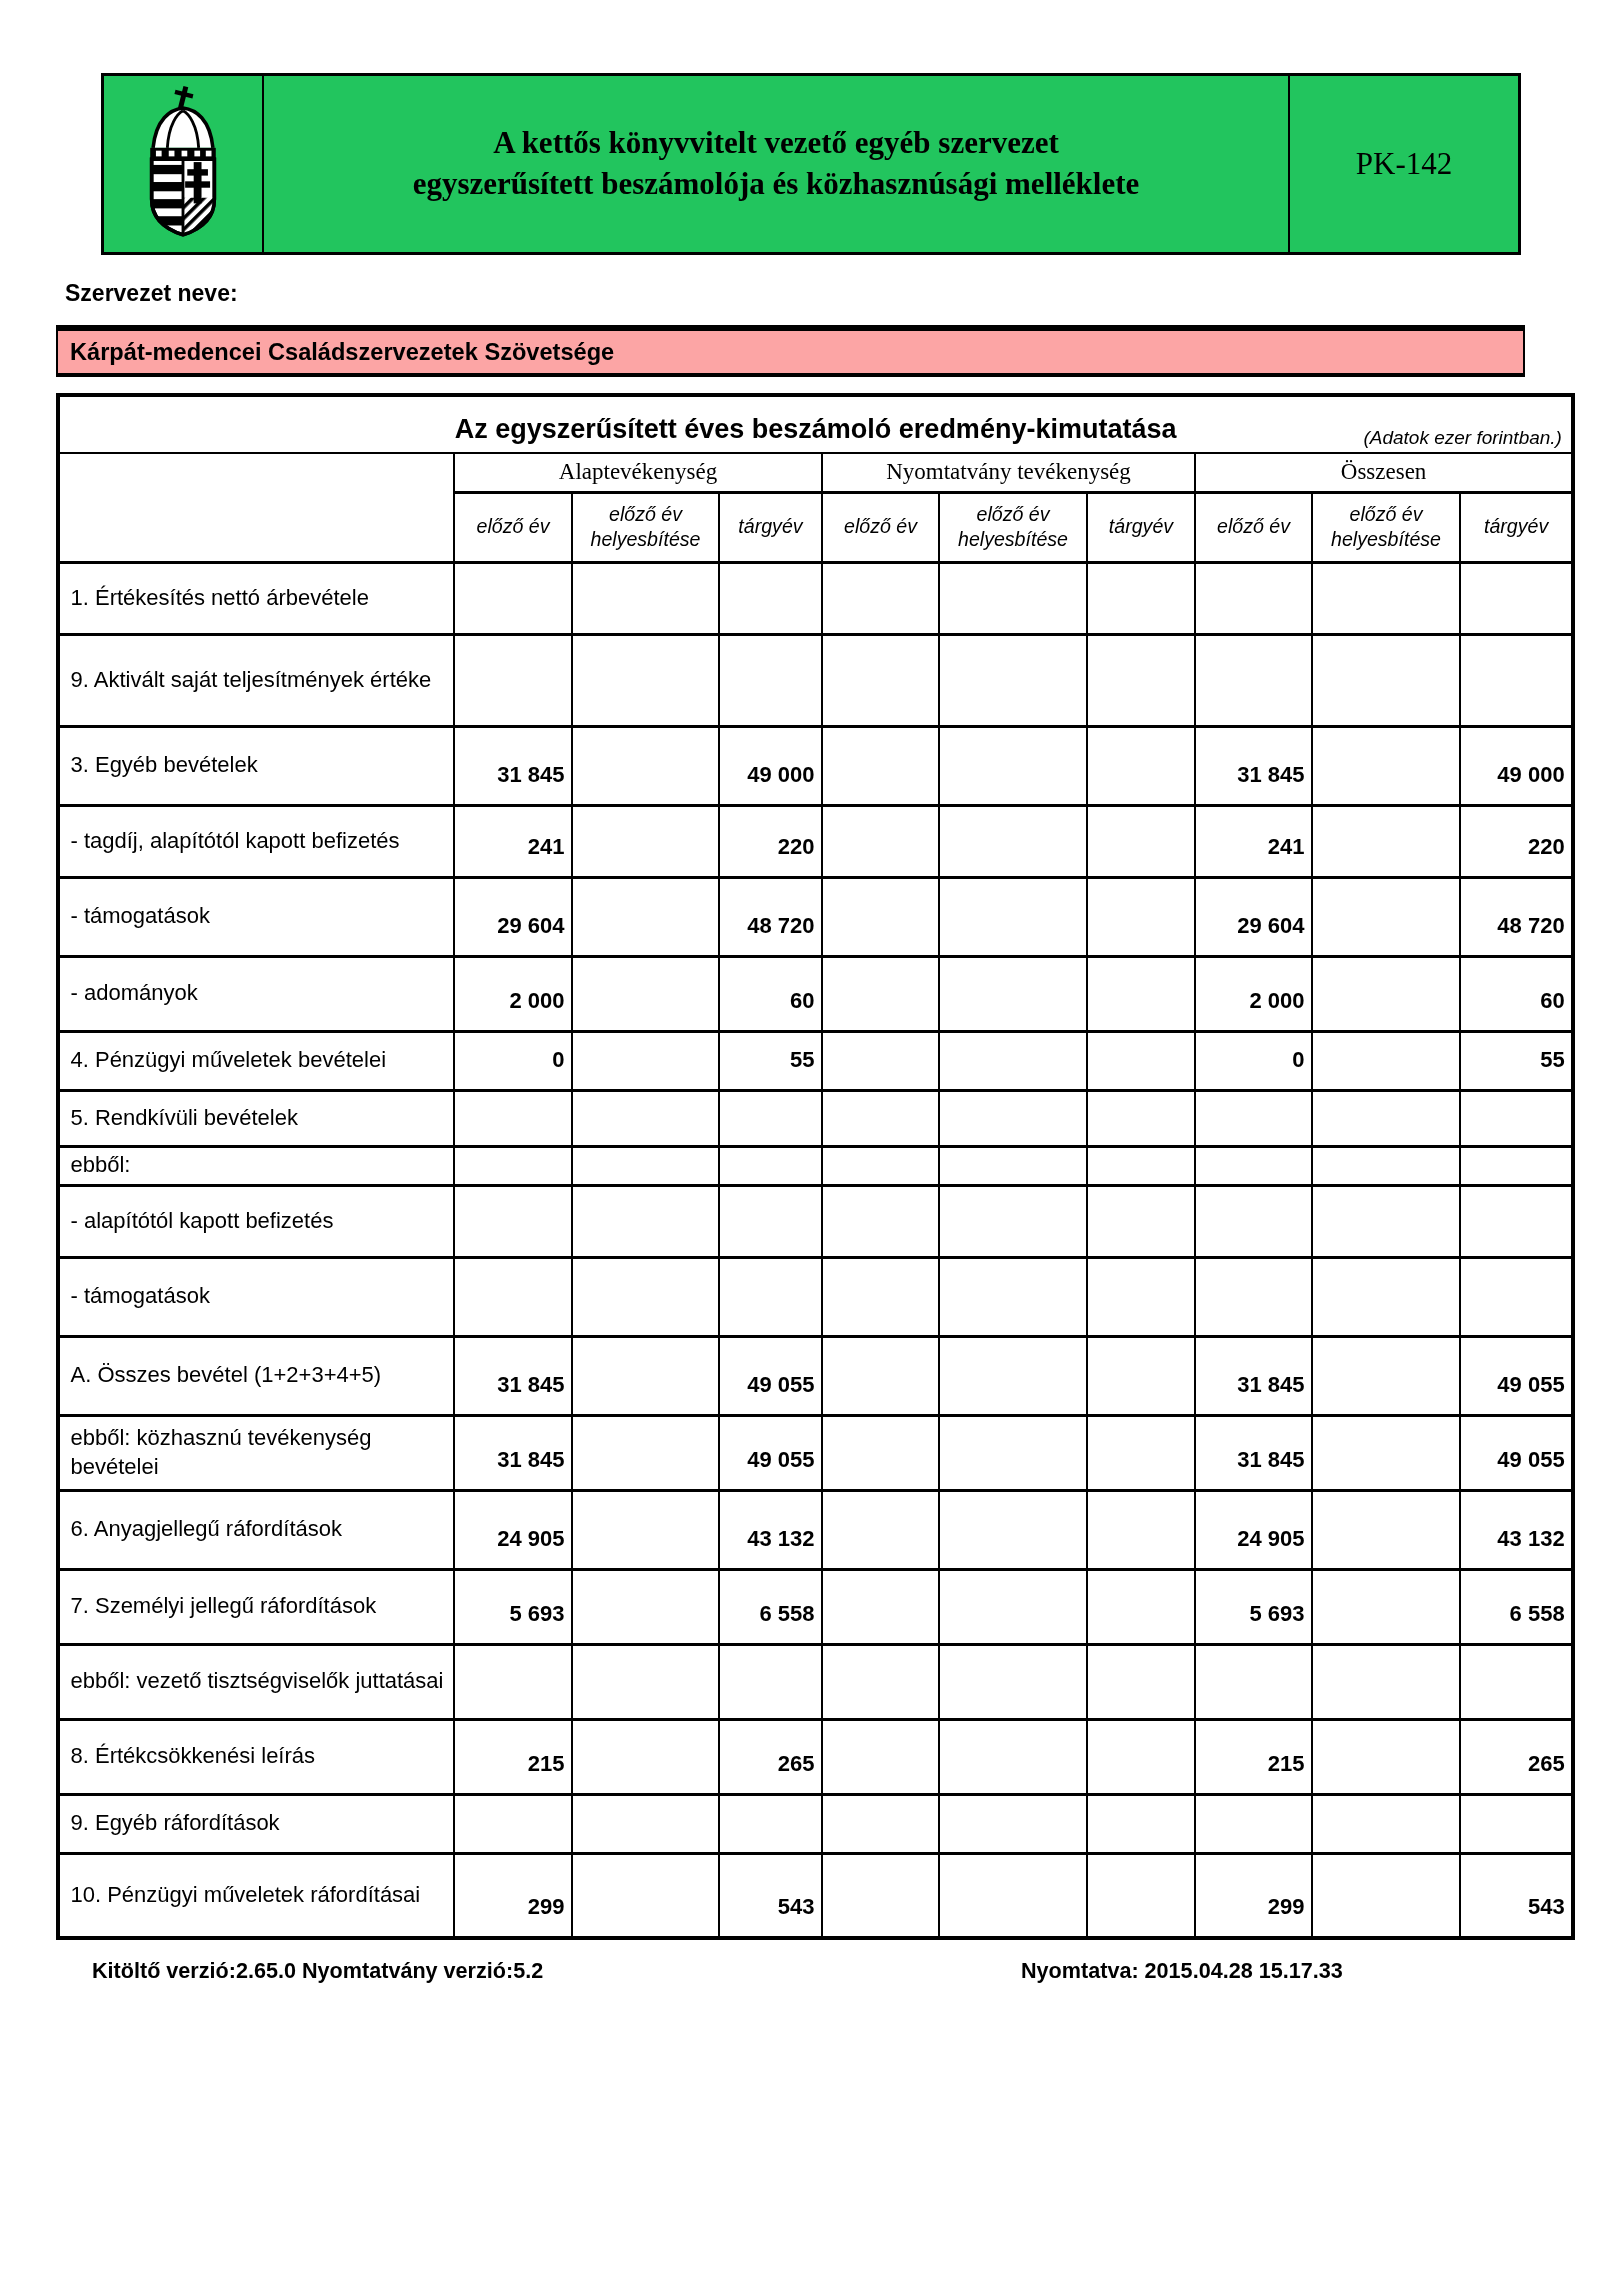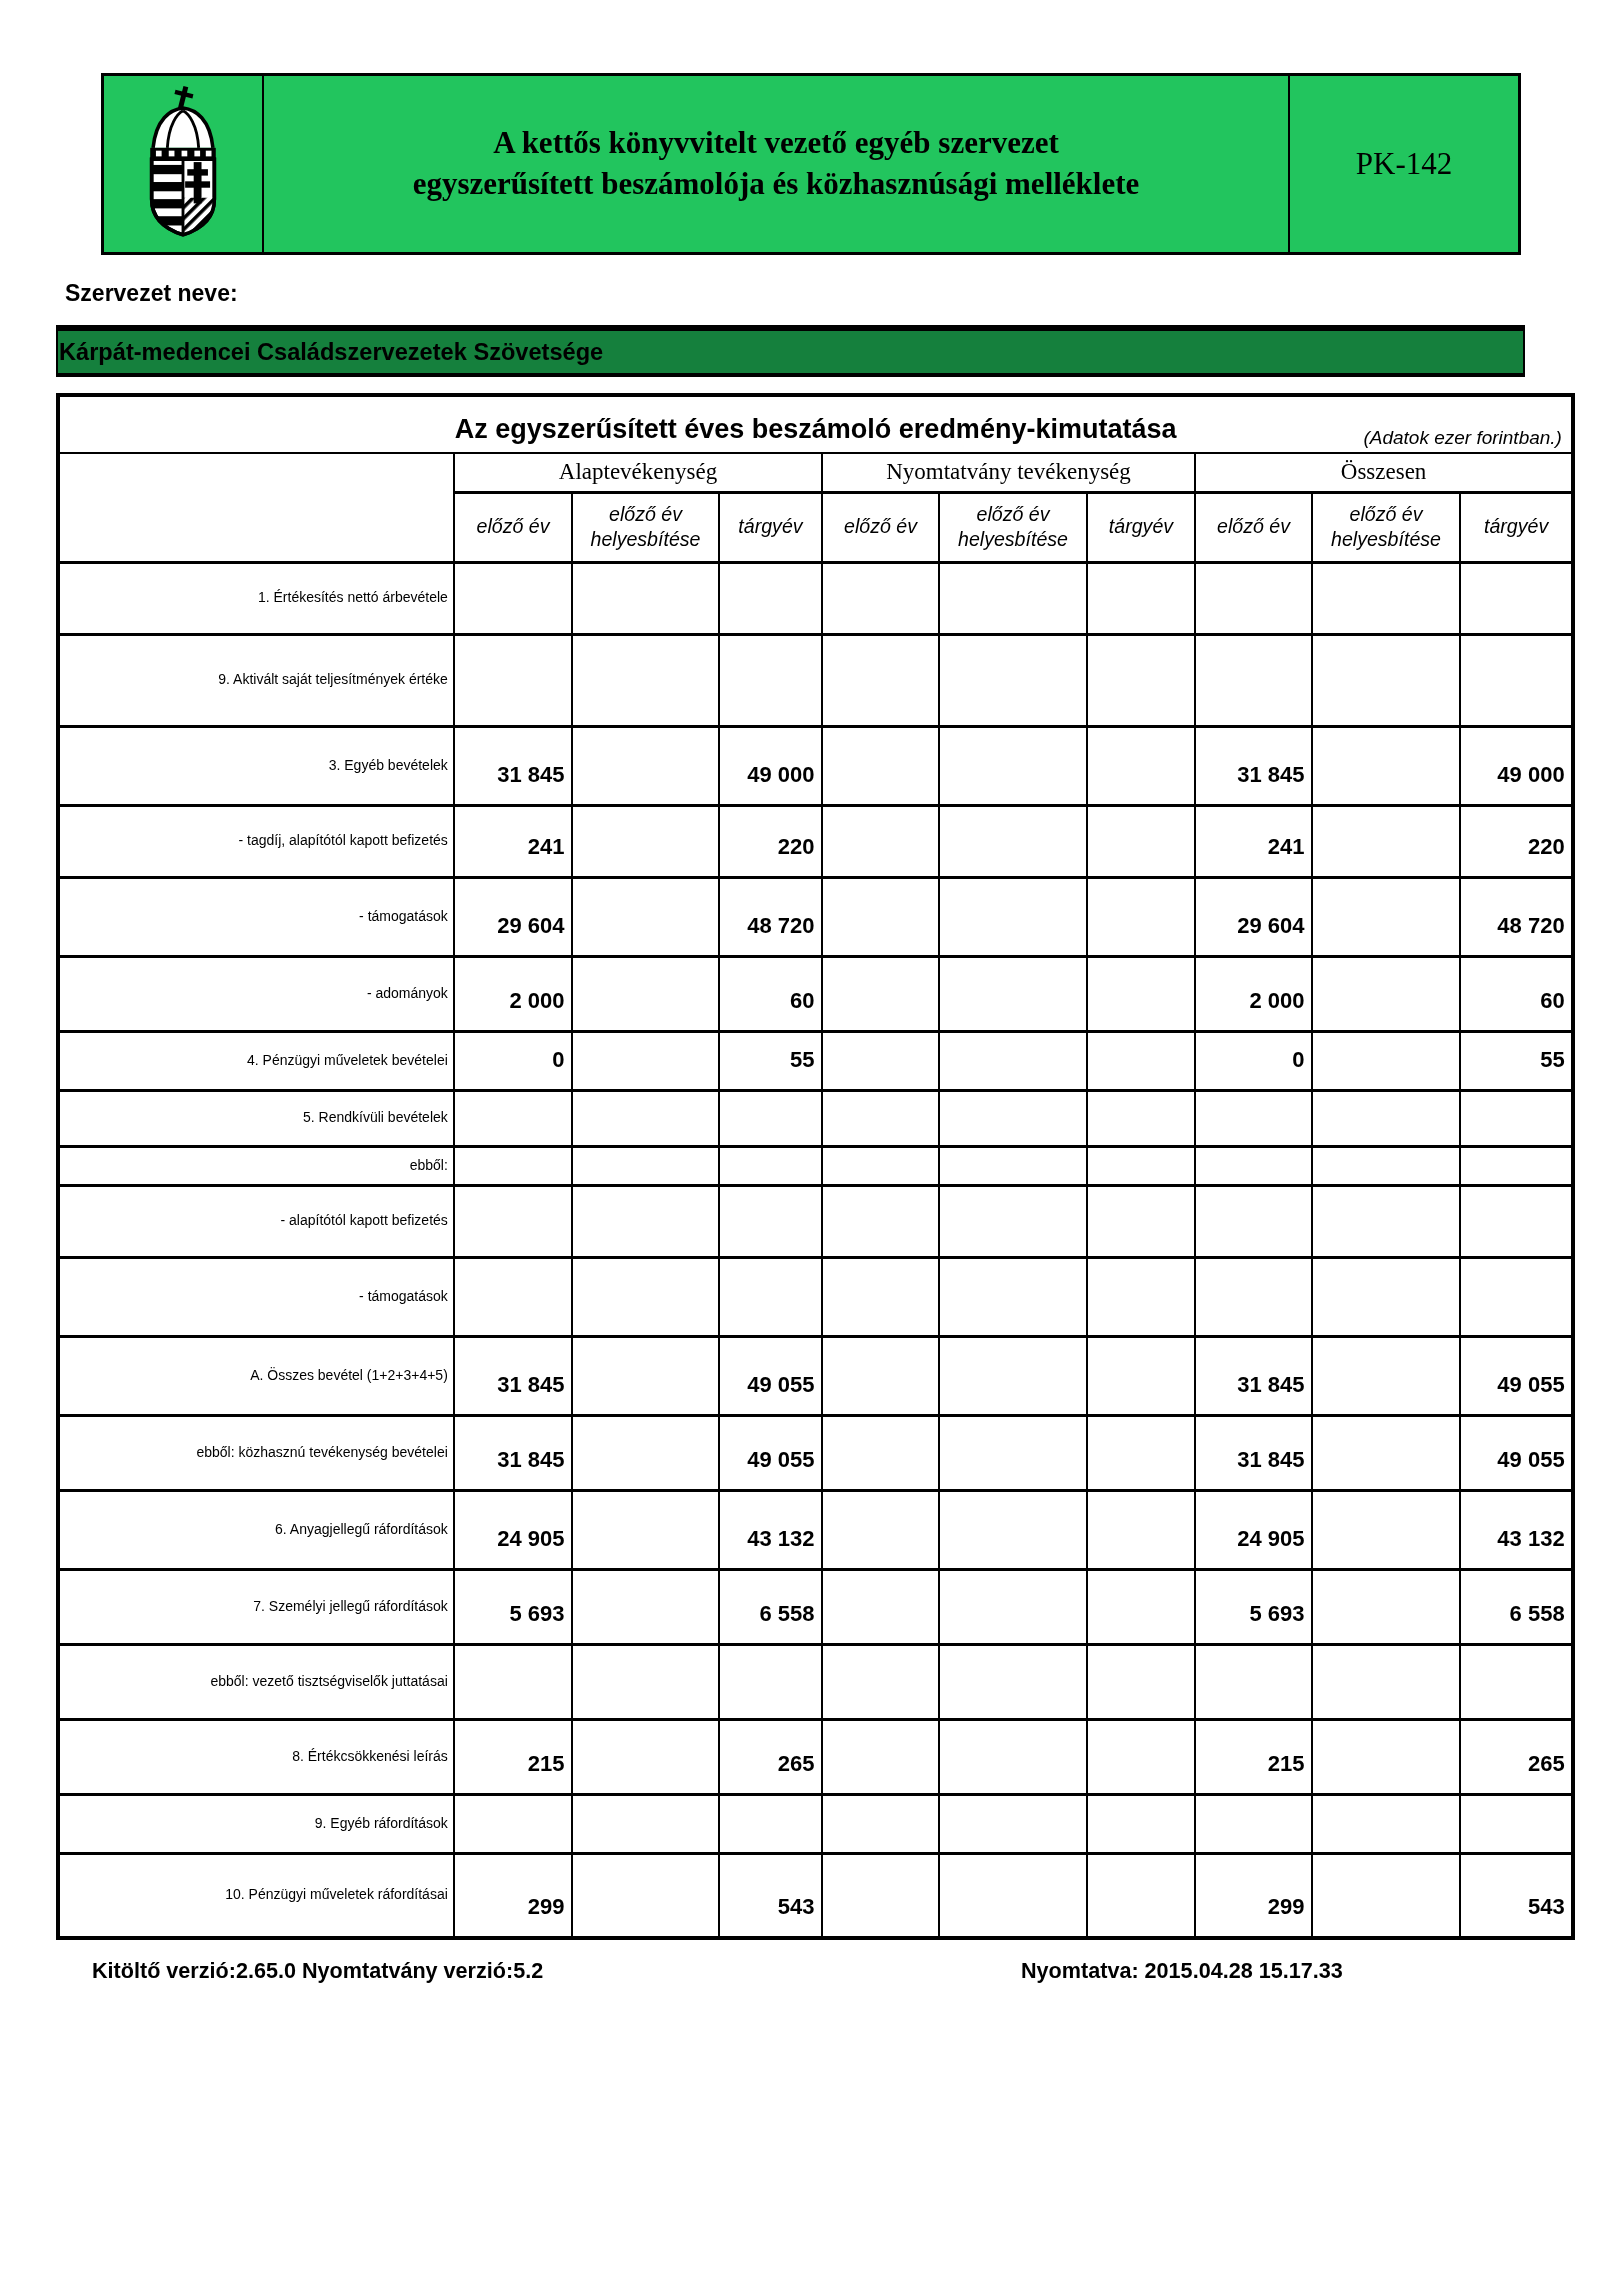--- a/index.html
+++ b/index.html
@@ -15,43 +15,43 @@
   .form-title{font-family:"Liberation Serif",serif;font-weight:bold;font-size:31px;line-height:1.32;}
   .pk-cell{width:230px;border-left:2.6px solid #000;box-sizing:border-box;
            display:flex;align-items:center;justify-content:center;
            font-family:"Liberation Serif",serif;font-size:31px;}
 
   
   .org-label{position:absolute;left:65px;top:280px;font-size:23px;font-weight:bold;}
   .org-name-box{position:absolute;left:56px;top:325px;width:1469px;height:52px;
                 border:2.6px solid #000;border-top-width:6.5px;border-bottom-width:4.6px;
                 box-sizing:border-box;display:flex;align-items:center;
-                padding-left:1px;font-size:23.6px;font-weight:bold;background:#15803d;}
+                padding-left:12px;font-size:23.6px;font-weight:bold;background:#fca5a5;}
 
   
   .stmt-wrap{position:absolute;left:56px;top:393px;}
   table.stmt{border-collapse:collapse;table-layout:fixed;width:1514px;border:4.6px solid #000;padding-left:23px;}
   table.stmt td{border:2px solid #000;box-sizing:border-box;overflow:hidden;}
 
   .title-row td{border-left:none;border-right:none;height:58px;position:relative;}
   .stmt-title{text-align:center;font-size:27px;font-weight:bold;padding-top:9.2px;}
   .unit-note{position:absolute;right:9.2px;bottom:2.6px;font-size:19px;font-style:italic;}
 
   .group-row td{border-top:4.6px solid #000;}
   .group-cell{height:39px;text-align:center;vertical-align:middle;font-size:23px;
               border-bottom:3.9px solid #000 !important;font-family:Liberation Serif, serif;}
   .label-head{border-right:2.6px solid #000;border-bottom:4.6px solid #000;}
 
   .sub-row td{height:70px;text-align:center;vertical-align:middle;
               font-size:19.6px;font-style:italic;line-height:1.3;
               border-bottom:4.6px solid #000;padding:2.6px 1.3px;}
 
   td.group-start{border-left-width:2.6px;}
-  td.label-cell{border-right:2.6px solid #000;text-align:right;vertical-align:middle;
-                font-size:14px;line-height:1.28;padding:3.9px 5.2px 3.9px 10.5px;}
+  td.label-cell{border-right:2.6px solid #000;text-align:left;vertical-align:middle;
+                font-size:22px;line-height:1.28;padding:3.9px 5.2px 3.9px 10.5px;}
   td.value-cell{text-align:right;vertical-align:bottom;font-size:22px;font-weight:bold;
                 padding:0 6.5px 15.7px 1.3px;}
   tr.data-row td{border-top:3.3px solid #000;border-bottom:3.3px solid #000;}
 
   
   .footer-left{position:absolute;left:92px;top:1958px;font-size:21.6px;font-weight:bold;}
   .footer-right{position:absolute;left:1021px;top:1958px;font-size:21.6px;font-weight:bold;}
 </style>
 </head>
 <body>

